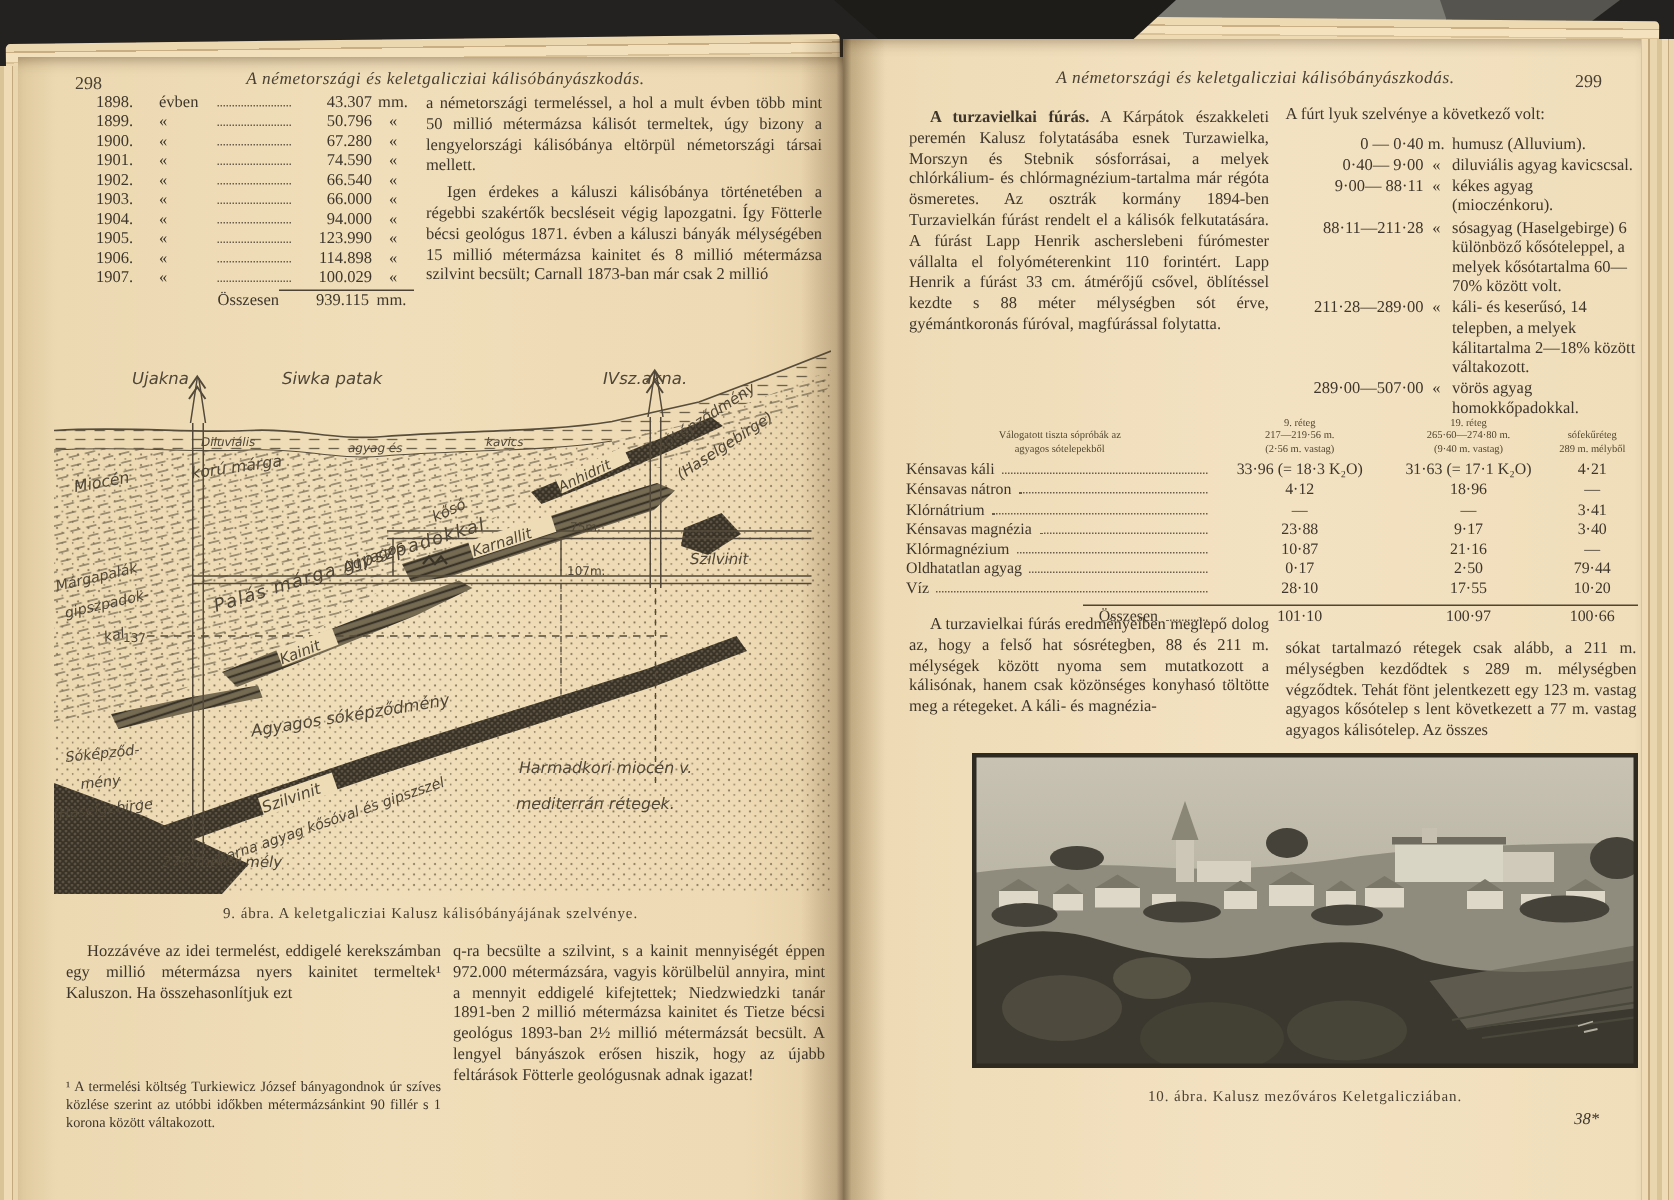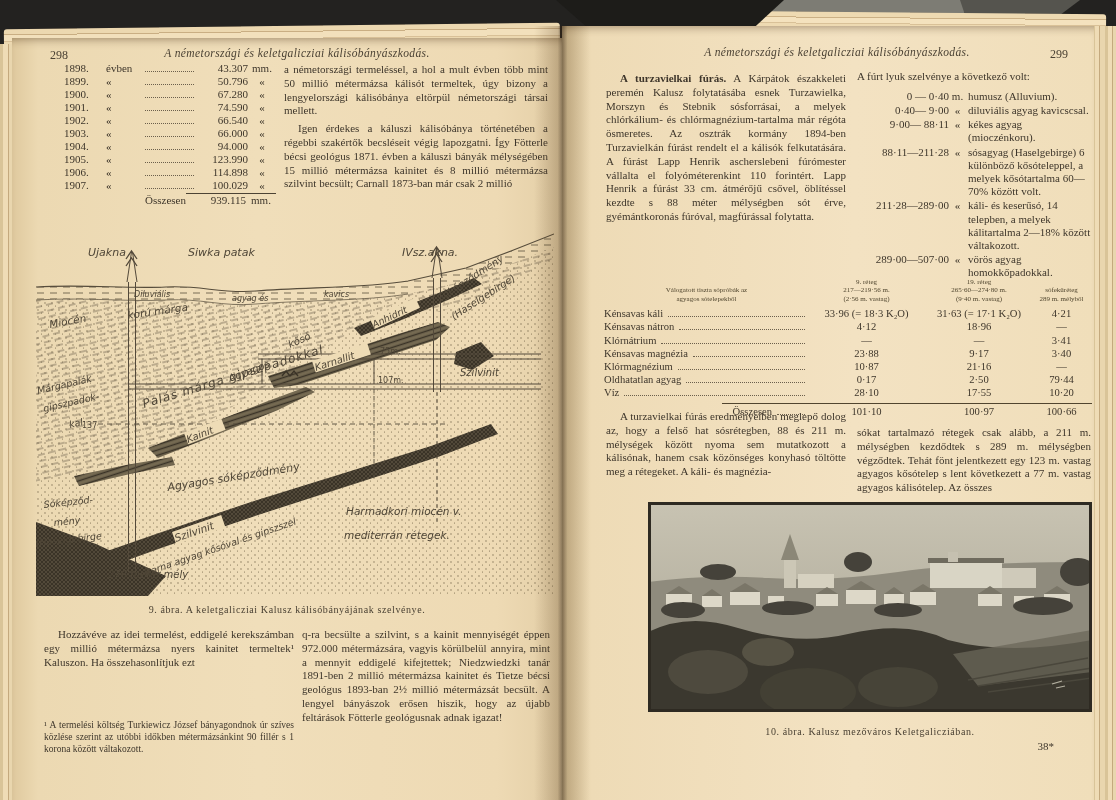--- a/index.html
+++ b/index.html
@@ -472,16 +472,16 @@
       <ellipse cx="60" cy="170" rx="40" ry="22" fill="#4e4a3e"></ellipse>
       <ellipse cx="160" cy="190" rx="48" ry="24" fill="#434034"></ellipse>
       <ellipse cx="120" cy="150" rx="26" ry="14" fill="#565244"></ellipse>
       <ellipse cx="250" cy="185" rx="40" ry="20" fill="#474438"></ellipse>
       <path d="M404,182 l10,-3 M408,186 l9,-2" stroke="#b5b1a2" stroke-width="1.2" fill="none"></path>
     </g>
     <rect x="1.5" y="1.5" width="441" height="207" fill="none" stroke="#2e2a22" stroke-width="3"></rect>
   </svg>
 
   <div class="abs caption" style="left:86px;top:700px;width:444px;">10. ábra. Kalusz mezőváros Keletgalicziában.</div>
-  <div class="abs sig" style="right:40px;top:714px;">38*</div>
+  <div class="abs sig" style="right:28px;top:714px;font-style:italic;">38*</div>
 </div>
 
 <div class="abs gutter"></div>
 
 </body></html>

